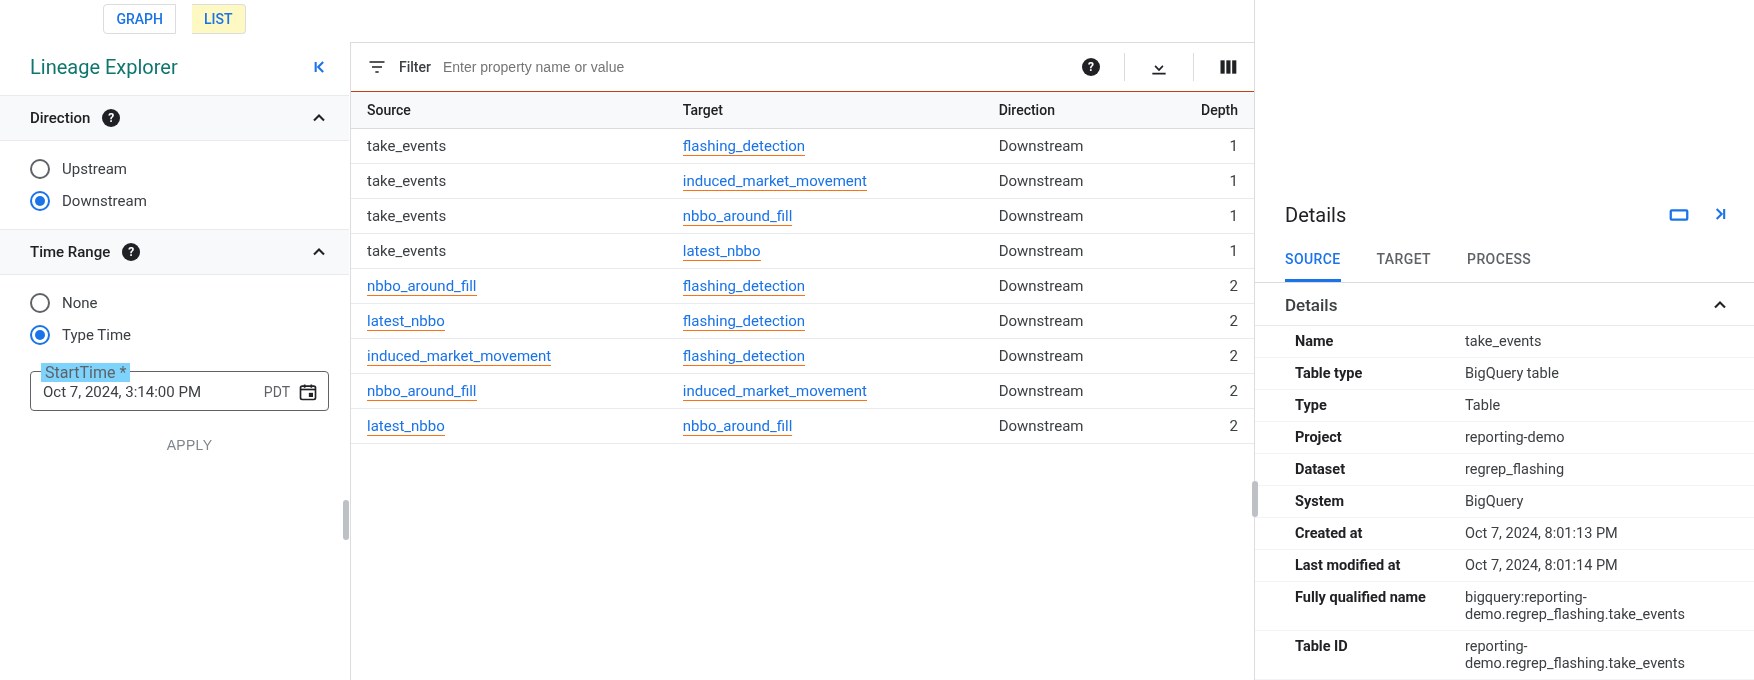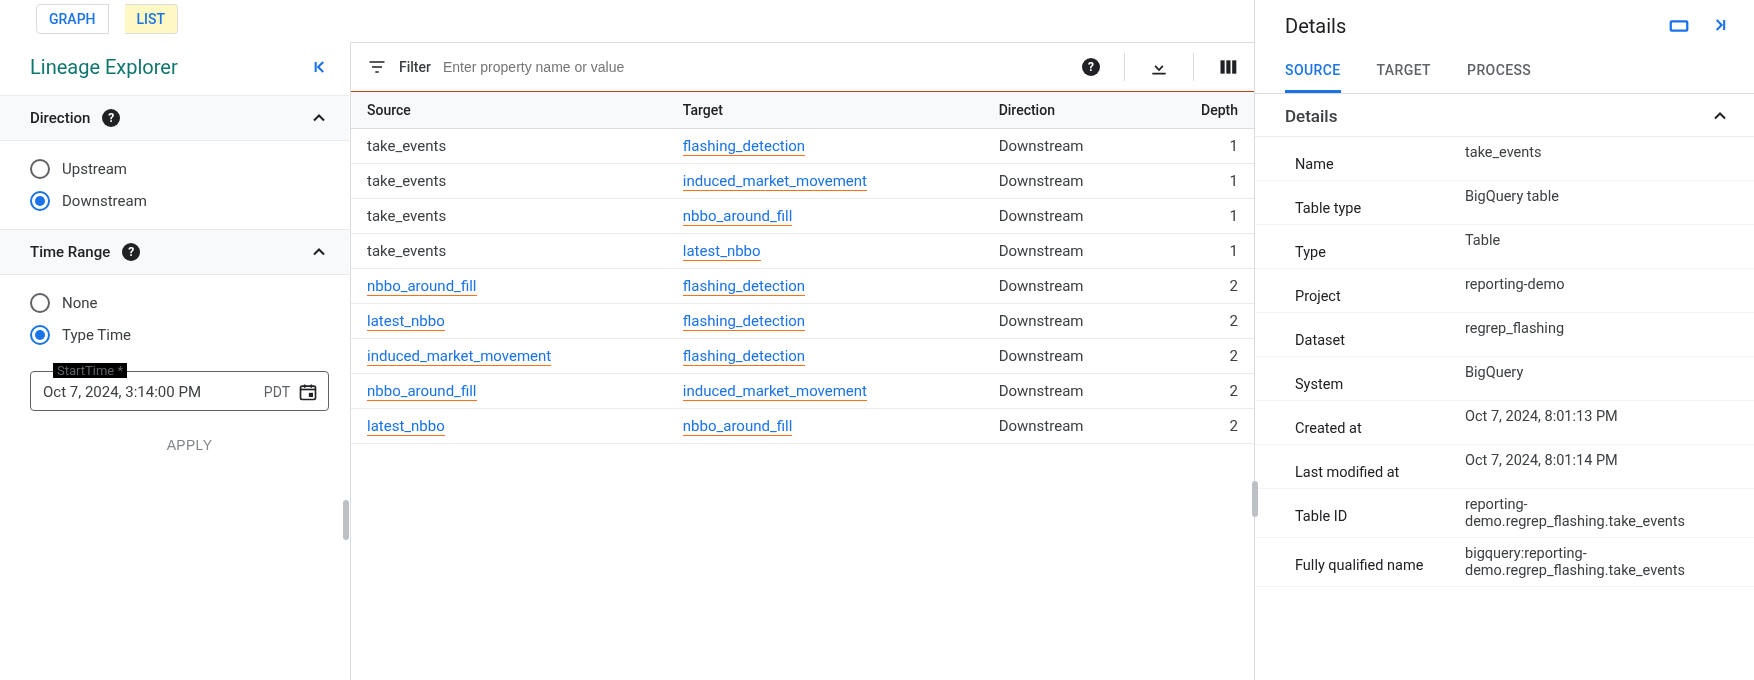--- a/index.html
+++ b/index.html
@@ -20,22 +20,23 @@
   .sidebar {
     width: 350px;
     border-right: 1px solid #fff;
     display: flex;
     flex-direction: column;
     position: relative;
   }
   .view-tabs {
     display: flex;
     gap: 16px;
-    padding: 4px 36px;
+    padding: 4px 8px;
     border-bottom: 1px solid #fff;
+    justify-content: center;
   }
   .view-tab {
     padding: 6px 12px;
     font-size: 14px;
     font-weight: 500;
     color: #1a73e8;
     border: 1px solid #dadce0;
     background: #fff;
     cursor: pointer;
   }
@@ -114,24 +115,24 @@
     border: 1px solid #5f6368;
     border-radius: 4px;
     padding: 10px 10px 8px 12px;
     position: relative;
     display: flex;
     align-items: center;
   }
   .datetime-field .floating-label {
     position: absolute;
     top: -9px;
-    left: 22px;
-    background: #000000;
+    left: 10px;
+    background: #7dd3fc;
     padding: 0 4px;
-    font-size: 13px;
+    font-size: 16px;
     color: #5f6368;
   }
   .datetime-field .val { flex: 1; font-size: 15px; }
   .datetime-field .tz { color: #5f6368; margin-right: 8px; }
   .apply-btn {
     margin: 18px 0 0 30px;
     padding: 8px 12px;
     font-size: 14px;
     font-weight: 500;
     color: #80868b;
@@ -220,20 +221,21 @@
     background: #bdc1c6;
     border-radius: 3px;
   }
 
   
   .details {
     width: 500px;
     border-left: 1px solid #dadce0;
     display: flex;
     flex-direction: column;
+    justify-content: flex-end;
   }
   .details-header {
     display: flex;
     align-items: center;
     justify-content: space-between;
     padding: 14px 24px 14px 30px;
   }
   .details-header h2 {
     font-size: 20px;
     font-weight: 400;
@@ -269,23 +271,22 @@
     border-bottom: 1px solid #e8eaed;
   }
   .kv-row {
     display: flex;
     padding: 7px 24px 7px 40px;
     border-bottom: 1px solid #f1f3f4;
     font-size: 14.5px;
   }
   .kv-row .k {
     width: 170px;
-    font-weight: 400;
+    font-weight: 700;
     color: #202124;
-    margin-top: 12px;
   }
   .kv-row .v {
     flex: 1;
     color: #3c4043;
     word-break: break-word;
   }
   svg { display: block; }
 </style>
 </head>
 <body>
@@ -524,22 +525,22 @@
         </div>
         <div class="kv-row">
           <div class="k">Created at</div>
           <div class="v">Oct 7, 2024, 8:01:13 PM</div>
         </div>
         <div class="kv-row">
           <div class="k">Last modified at</div>
           <div class="v">Oct 7, 2024, 8:01:14 PM</div>
         </div>
         <div class="kv-row">
+          <div class="k">Fully qualified name</div>
+          <div class="v">bigquery:reporting-demo.regrep_flashing.take_events</div>
+        </div>
+        <div class="kv-row">
           <div class="k">Table ID</div>
           <div class="v">reporting-demo.regrep_flashing.take_events</div>
         </div>
-        <div class="kv-row">
-          <div class="k">Fully qualified name</div>
-          <div class="v">bigquery:reporting-demo.regrep_flashing.take_events</div>
-        </div>
       </div>
   </div>
 </div>
 
 </body></html>

